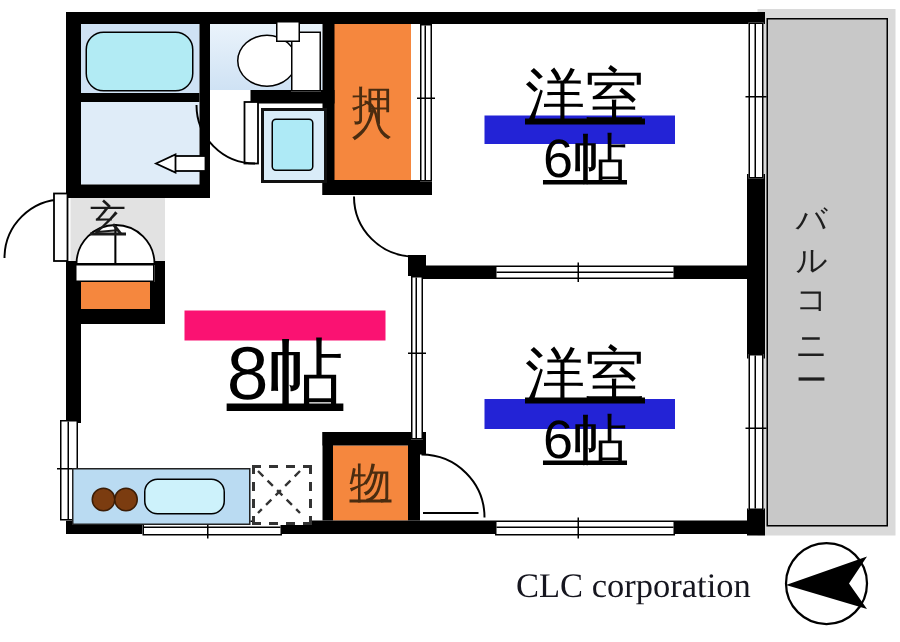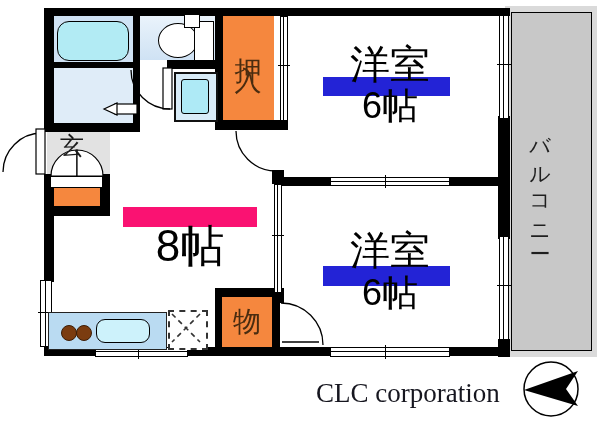--- a/index.html
+++ b/index.html
@@ -28,21 +28,21 @@
   .toilet-cistern{position:absolute;left:184px;top:14px;width:14px;height:12px;background:#fff;border:1.2px solid #000;}
   .wm-outer{position:absolute;left:174px;top:72px;width:40px;height:46px;background:#d9ecf8;border:2px solid #111;}
   .wm-inner{position:absolute;left:181px;top:79px;width:26px;height:33px;background:#aeeaf6;border:1.2px solid #000;border-radius:3px;}
   .counter{position:absolute;left:48px;top:312px;width:117px;height:36px;background:#badbf2;border:1px solid #222;}
   .sink{position:absolute;left:96px;top:319px;width:52px;height:22px;background:#cdf2fb;border:1.2px solid #000;border-radius:9px;}
   .burner{position:absolute;width:14px;height:14px;border-radius:50%;background:#7b3c10;border:1px solid #3c1d06;}
   .fridge{position:absolute;left:168px;top:310px;width:36px;height:36px;border:2px dashed #333;background:#fff;}
   .step{position:absolute;left:50px;top:176px;width:51px;height:10px;background:#fff;border:1px solid #000;}
   
   .lbl{position:absolute;color:#000;line-height:1;white-space:nowrap;}
-  .center{text-align:center;}
+  .center{text-align:center;text-decoration:underline;}
   .bar{position:absolute;}
   .bar-blue{background:#2323d6;}
   .bar-pink{background:#fa1272;}
   .vtext{writing-mode:vertical-rl;text-orientation:mixed;}
   .closet-txt{color:#4a2c10;}
   .footer-txt{position:absolute;font-family:"Liberation Serif","DejaVu Serif",serif;color:#16161f;}
 </style>
 </head>
 <body>
 
@@ -125,21 +125,21 @@
 
   <div class="bar bar-blue" style="left:323px;top:77px;width:127px;height:19px;"></div>
   <div class="lbl center" style="left:330px;top:44px;width:120px;font-size:40px;">洋室</div>
   <div class="lbl center" style="left:330px;top:88px;width:120px;font-size:36px;">6帖</div>
 
   <div class="bar bar-blue" style="left:323px;top:266px;width:127px;height:20px;"></div>
   <div class="lbl center" style="left:330px;top:230px;width:120px;font-size:40px;">洋室</div>
   <div class="lbl center" style="left:330px;top:275px;width:120px;font-size:36px;">6帖</div>
 
   <div class="bar bar-pink" style="left:123px;top:207px;width:134px;height:20px;"></div>
-  <div class="lbl center" style="left:125px;top:224px;width:130px;font-size:44px;">8帖</div>
+  <div class="lbl center" style="left:125px;top:224px;width:130px;font-size:50px;">8帖</div>
 
   <div class="lbl vtext closet-txt" style="left:234px;top:36px;font-size:27px;letter-spacing:8px;">押入</div>
   <div class="lbl center closet-txt" style="left:222px;top:308px;width:50px;font-size:28px;">物</div>
   <div class="lbl center" style="left:47px;top:134px;width:50px;font-size:24px;color:#1a1a1a;">玄</div>
   <div class="lbl vtext" style="left:530px;top:122px;font-size:21px;letter-spacing:6px;color:#1f1f1f;">バルコニー</div>
 
-  <div class="footer-txt" style="left:316px;top:378px;font-size:27px;">CLC corporation</div>
+  <div class="footer-txt" style="left:344px;top:378px;font-size:23px;">CLC corporation</div>
 </div>
 
 </body></html>

